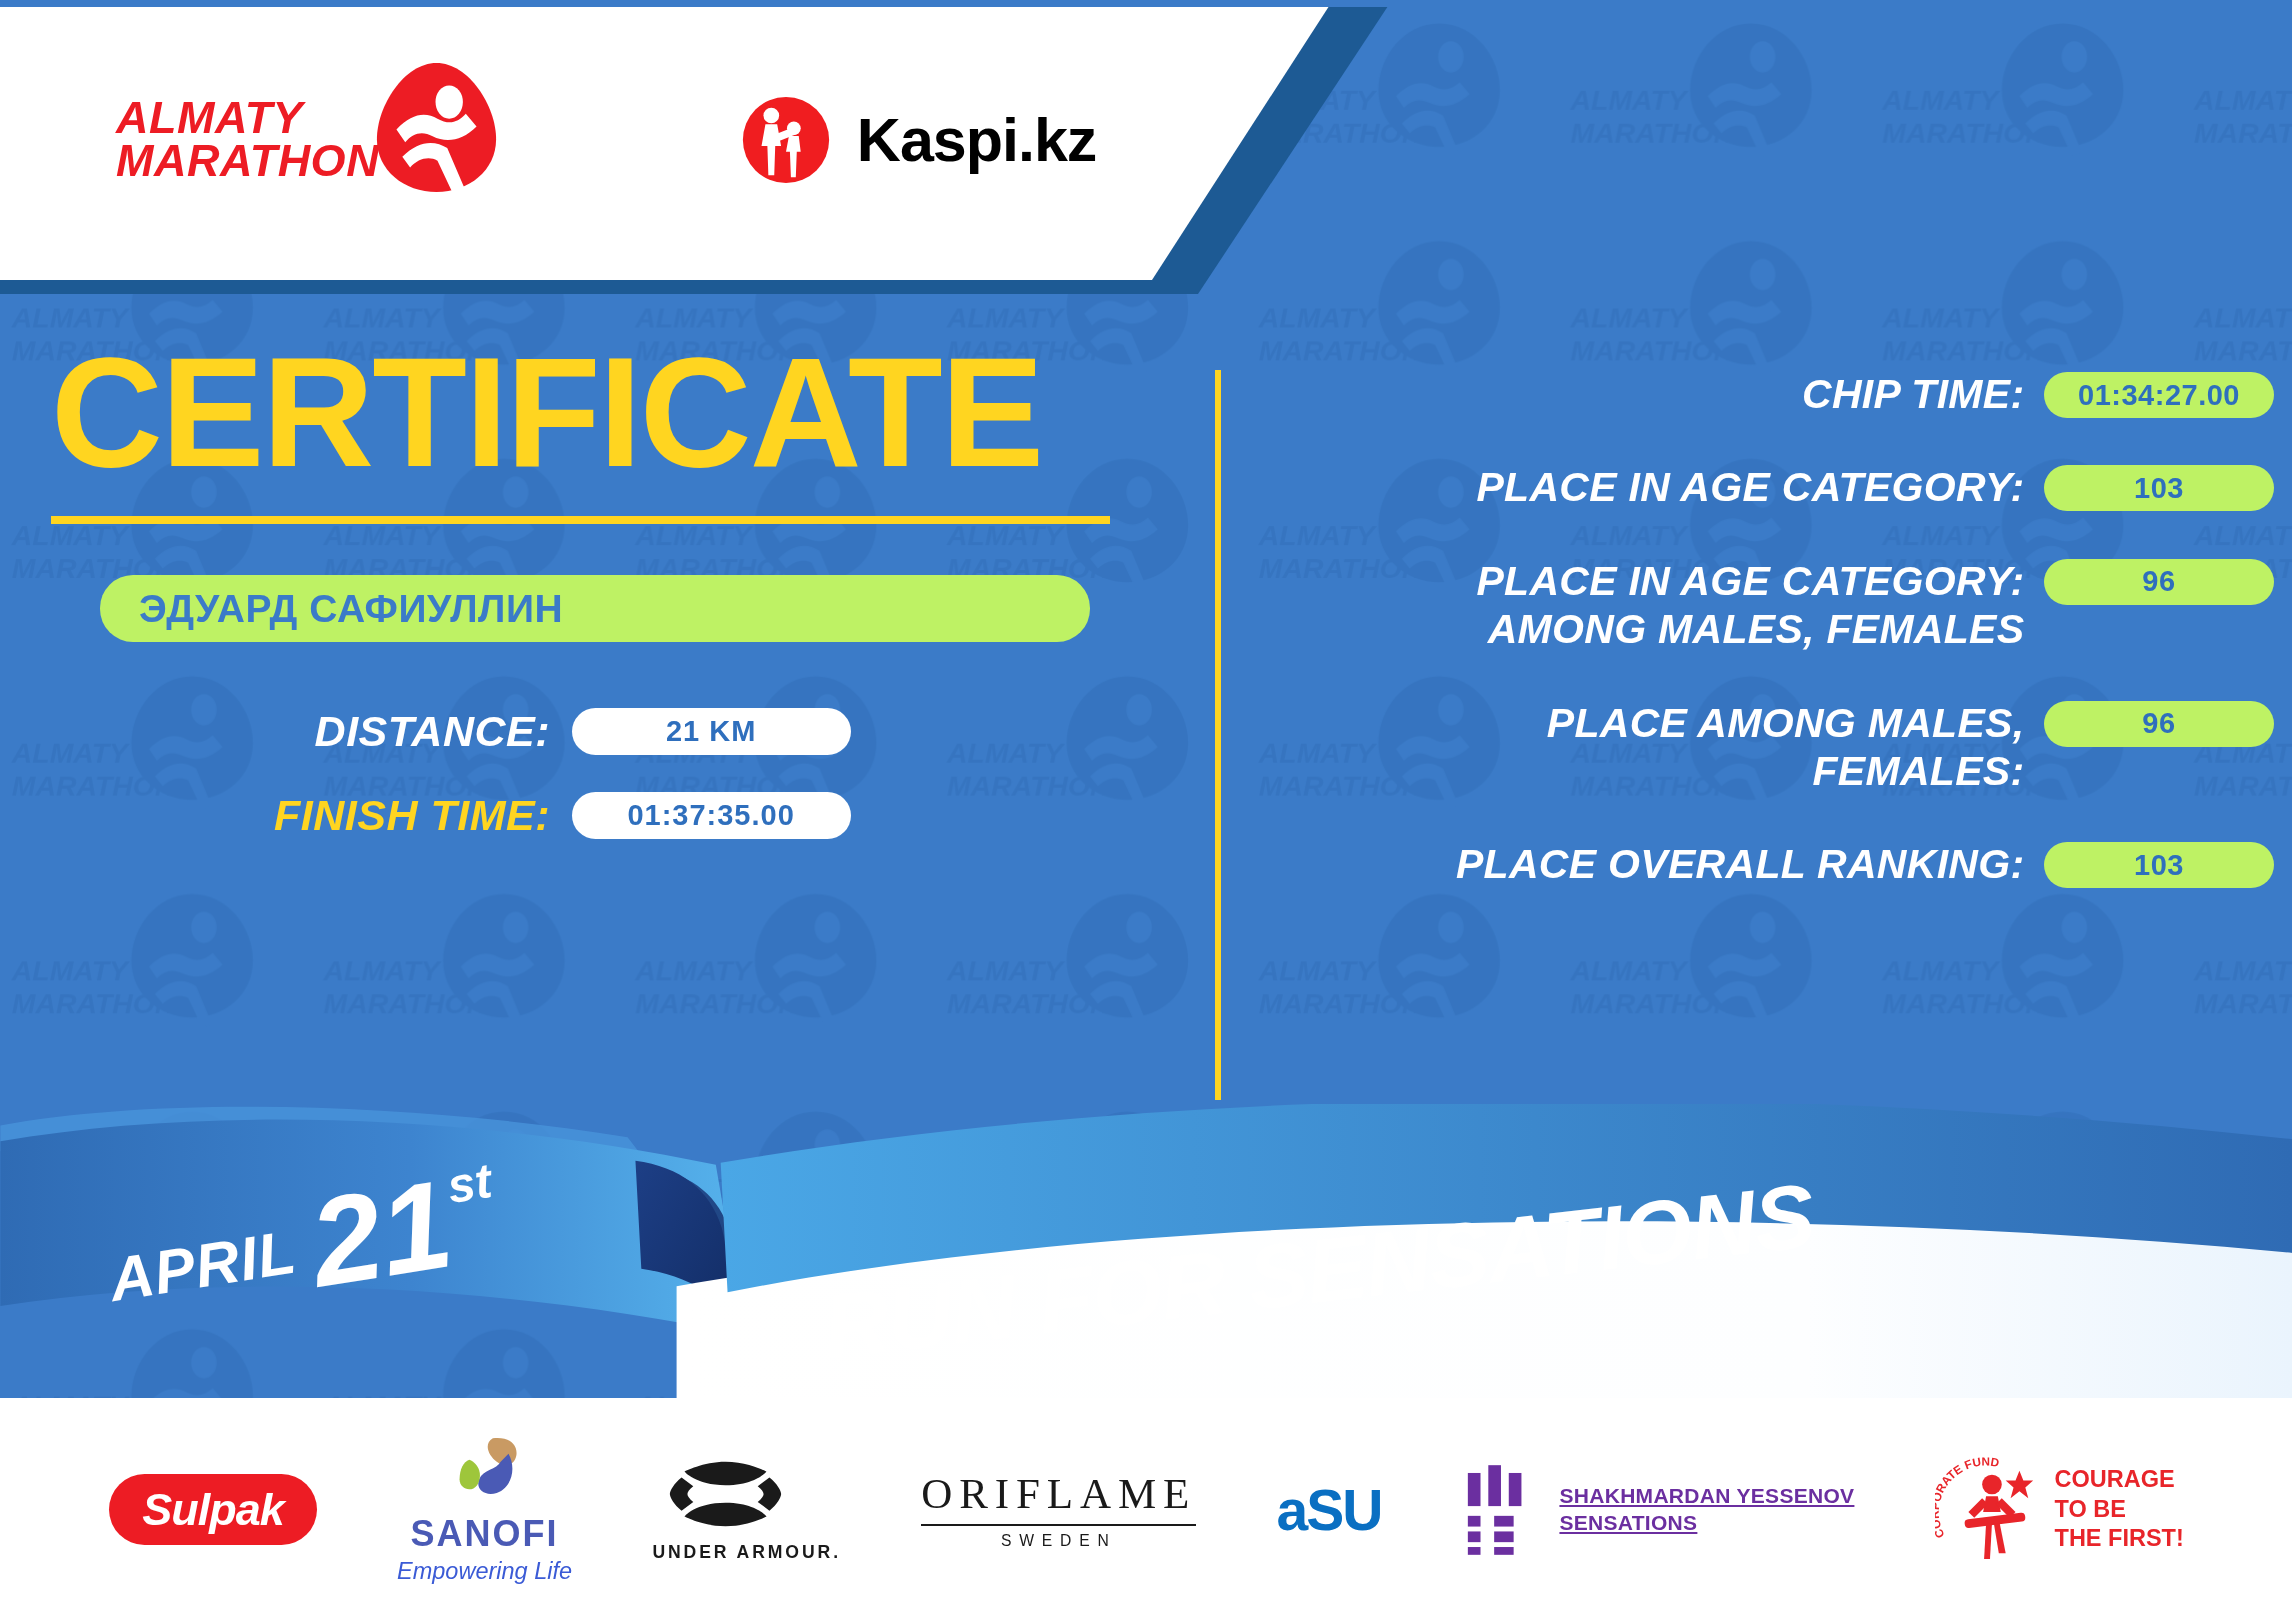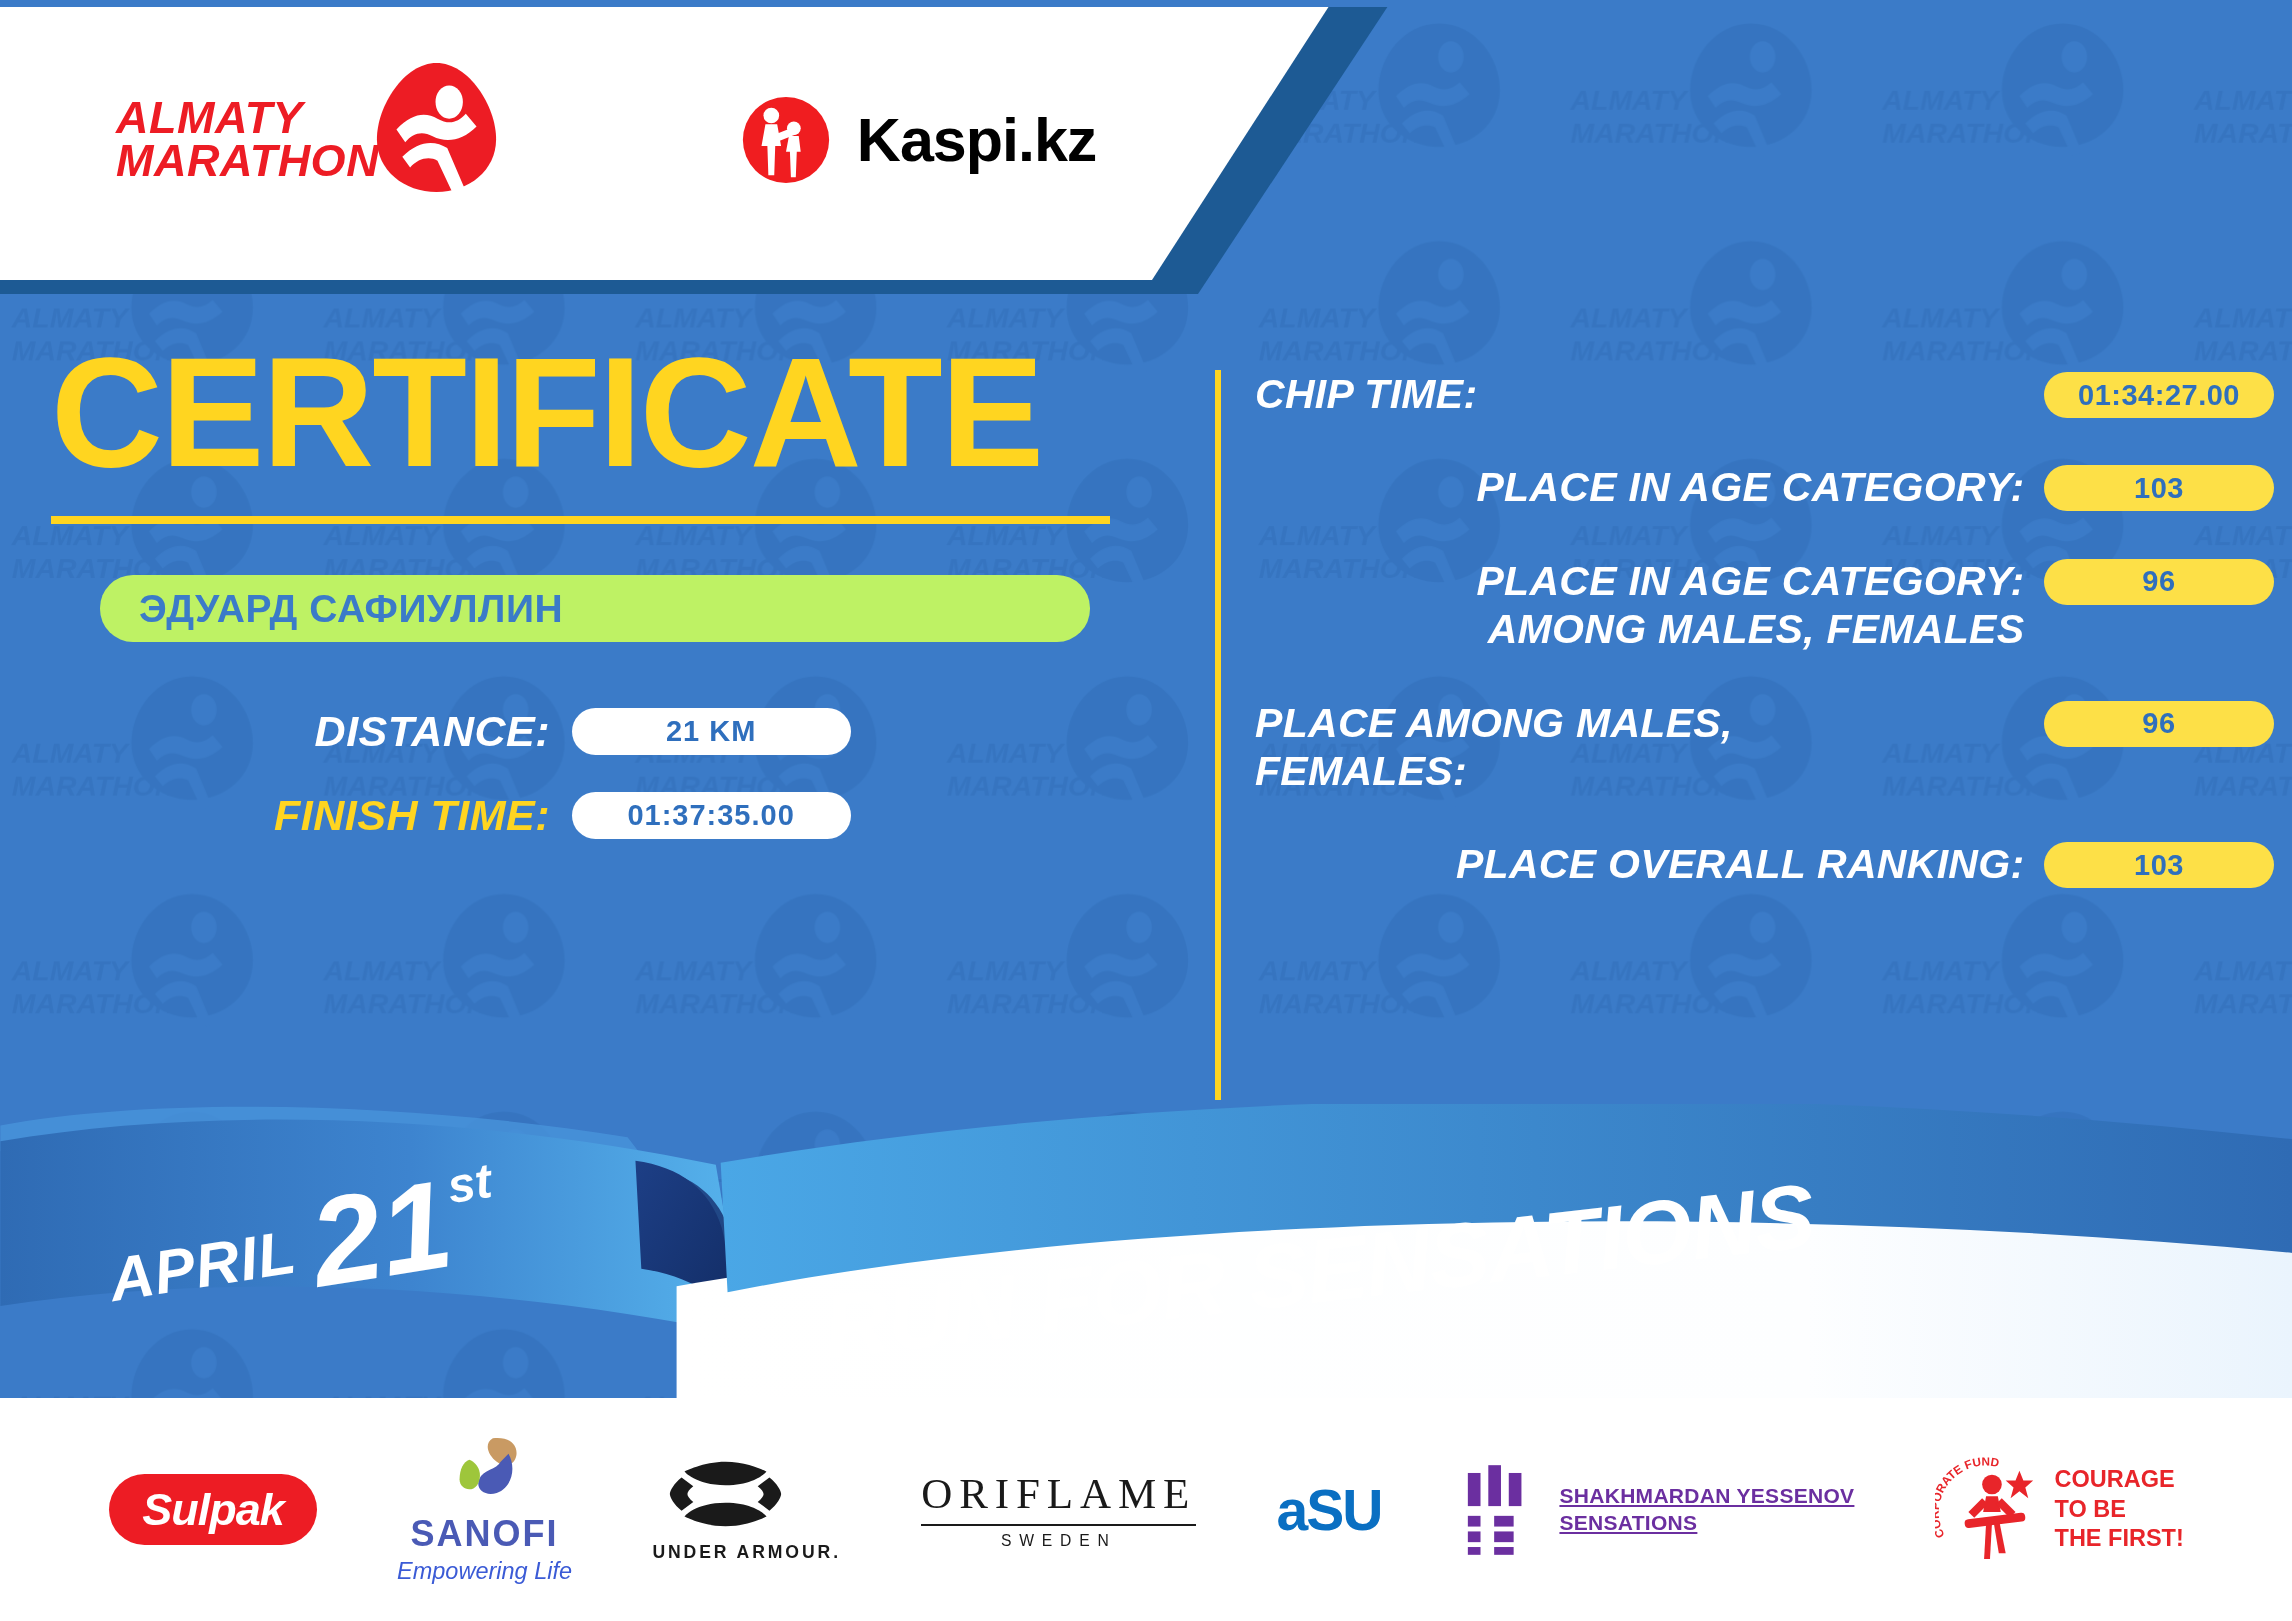--- a/index.html
+++ b/index.html
@@ -127,28 +127,28 @@
   .right-col {
     position:absolute; left:1255px; top:370px;
     width:1019px; z-index:3;
   }
   .rrow {
     display:flex; align-items:flex-start; justify-content:flex-end;
     margin-bottom:45px;
   }
   .rrow .rlab {
     color:#ffffff; font-size:41px; font-weight:bold; font-style:italic;
-    line-height:1.18; letter-spacing:0.3px; text-align:left;
+    line-height:1.18; letter-spacing:0.3px; text-align:right;
     flex:1; padding-right:19.6px;
   }
   .rrow .rlab.align-right { text-align:right; }
   .rrow .rpill {
     flex:0 0 auto;
     width:230px; height:46px;
-    background:#fde047; border-radius:23.5px;
+    background:#bef264; border-radius:23.5px;
     display:flex; align-items:center; justify-content:center;
     margin-top:2px;
   }
   .rrow .rpill span {
     color:#2f6fbd; font-size:29px; font-weight:bold; letter-spacing:0.5px;
   }
 
   
   .ribbon-wrap {
     position:absolute; left:0; bottom:223px; width:2293px; height:294px; z-index:4;

